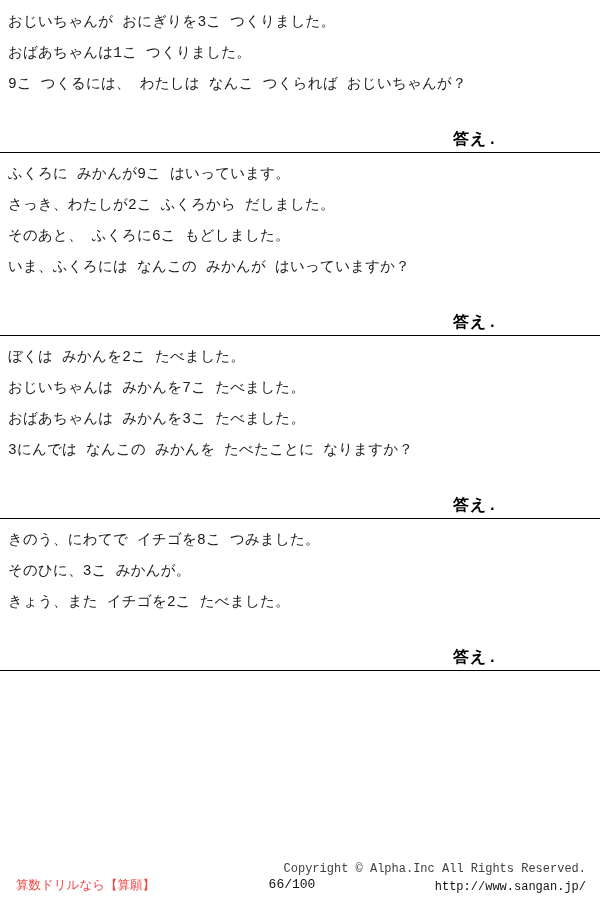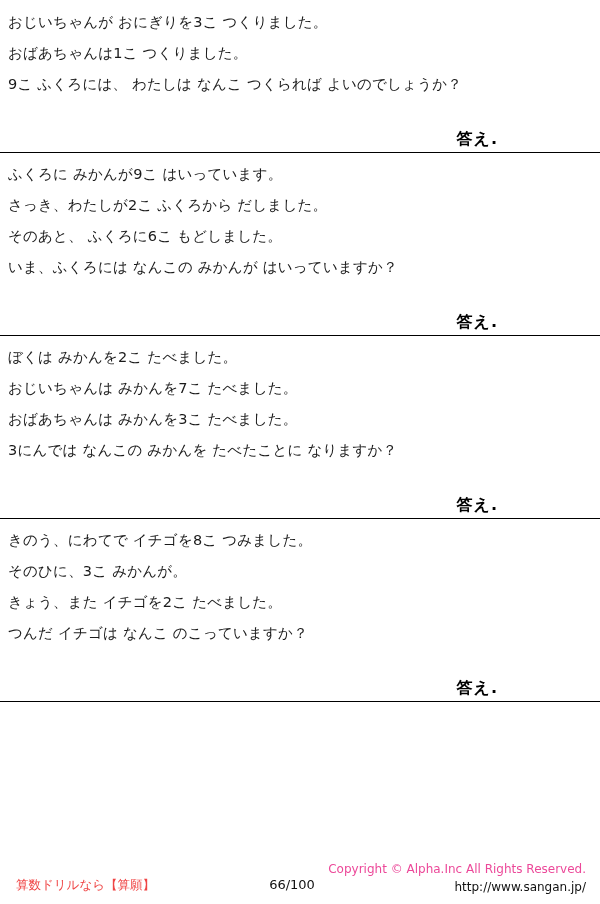--- a/index.html
+++ b/index.html
@@ -13,20 +13,21 @@
     font-family: "DejaVu Sans", sans-serif;
     color: #111111;
     position: relative;
     overflow: hidden;
   }
   .sheet {
     width: 600px;
     height: 904px;
     position: relative;
     box-sizing: border-box;
+    font-family: Liberation Mono, monospace;
   }
   .problem {
     position: relative;
     padding: 0 8px;
     box-sizing: border-box;
   }
   .line {
     font-size: 14.5px;
     line-height: 31px;
     letter-spacing: 0.2px;
@@ -78,21 +79,21 @@
     bottom: 6px;
     text-align: center;
     font-size: 13px;
     color: #111111;
   }
   .footer-right {
     position: absolute;
     right: 14px;
     bottom: 22px;
     font-size: 12px;
-    color: #ec4899;
+    color: #404040;
     text-align: center;
   }
   .footer-url {
     position: absolute;
     right: 14px;
     bottom: 4px;
     font-size: 12px;
     color: #111111;
     text-align: right;
   }
@@ -101,21 +102,21 @@
 </head>
 <body>
 
 <div class="sheet">
 
   <div class="top-pad"></div>
 
   <div class="problem">
     <div class="line">おじいちゃんが おにぎりを3こ つくりました。</div>
     <div class="line">おばあちゃんは1こ つくりました。</div>
-    <div class="line">9こ ふくろには、 わたしは なんこ つくられば よいのでしょうか？</div>
+    <div class="line">9こ つくるには、 わたしは なんこ つくられば おじいちゃんが？</div>
     <div class="spacer-lg"></div>
     <div class="answer-row">
       <span class="answer-label">答え.</span>
     </div>
   </div>
   <hr class="rule">
 
   <div class="problem">
     <div class="spacer-sm"></div>
     <div class="line">ふくろに みかんが9こ はいっています。</div>
@@ -140,21 +141,20 @@
       <span class="answer-label">答え.</span>
     </div>
   </div>
   <hr class="rule">
 
   <div class="problem">
     <div class="spacer-sm"></div>
     <div class="line">きのう、にわてで イチゴを8こ つみました。</div>
     <div class="line">そのひに、3こ みかんが。</div>
     <div class="line">きょう、また イチゴを2こ たべました。</div>
-    <div class="line">つんだ イチゴは なんこ のこっていますか？</div>
     <div class="spacer-lg"></div>
     <div class="answer-row">
       <span class="answer-label">答え.</span>
     </div>
   </div>
   <hr class="rule">
 
   <div class="footer">
     <span class="footer-left">算数ドリルなら【算願】</span>
     <span class="footer-center">66/100</span>

